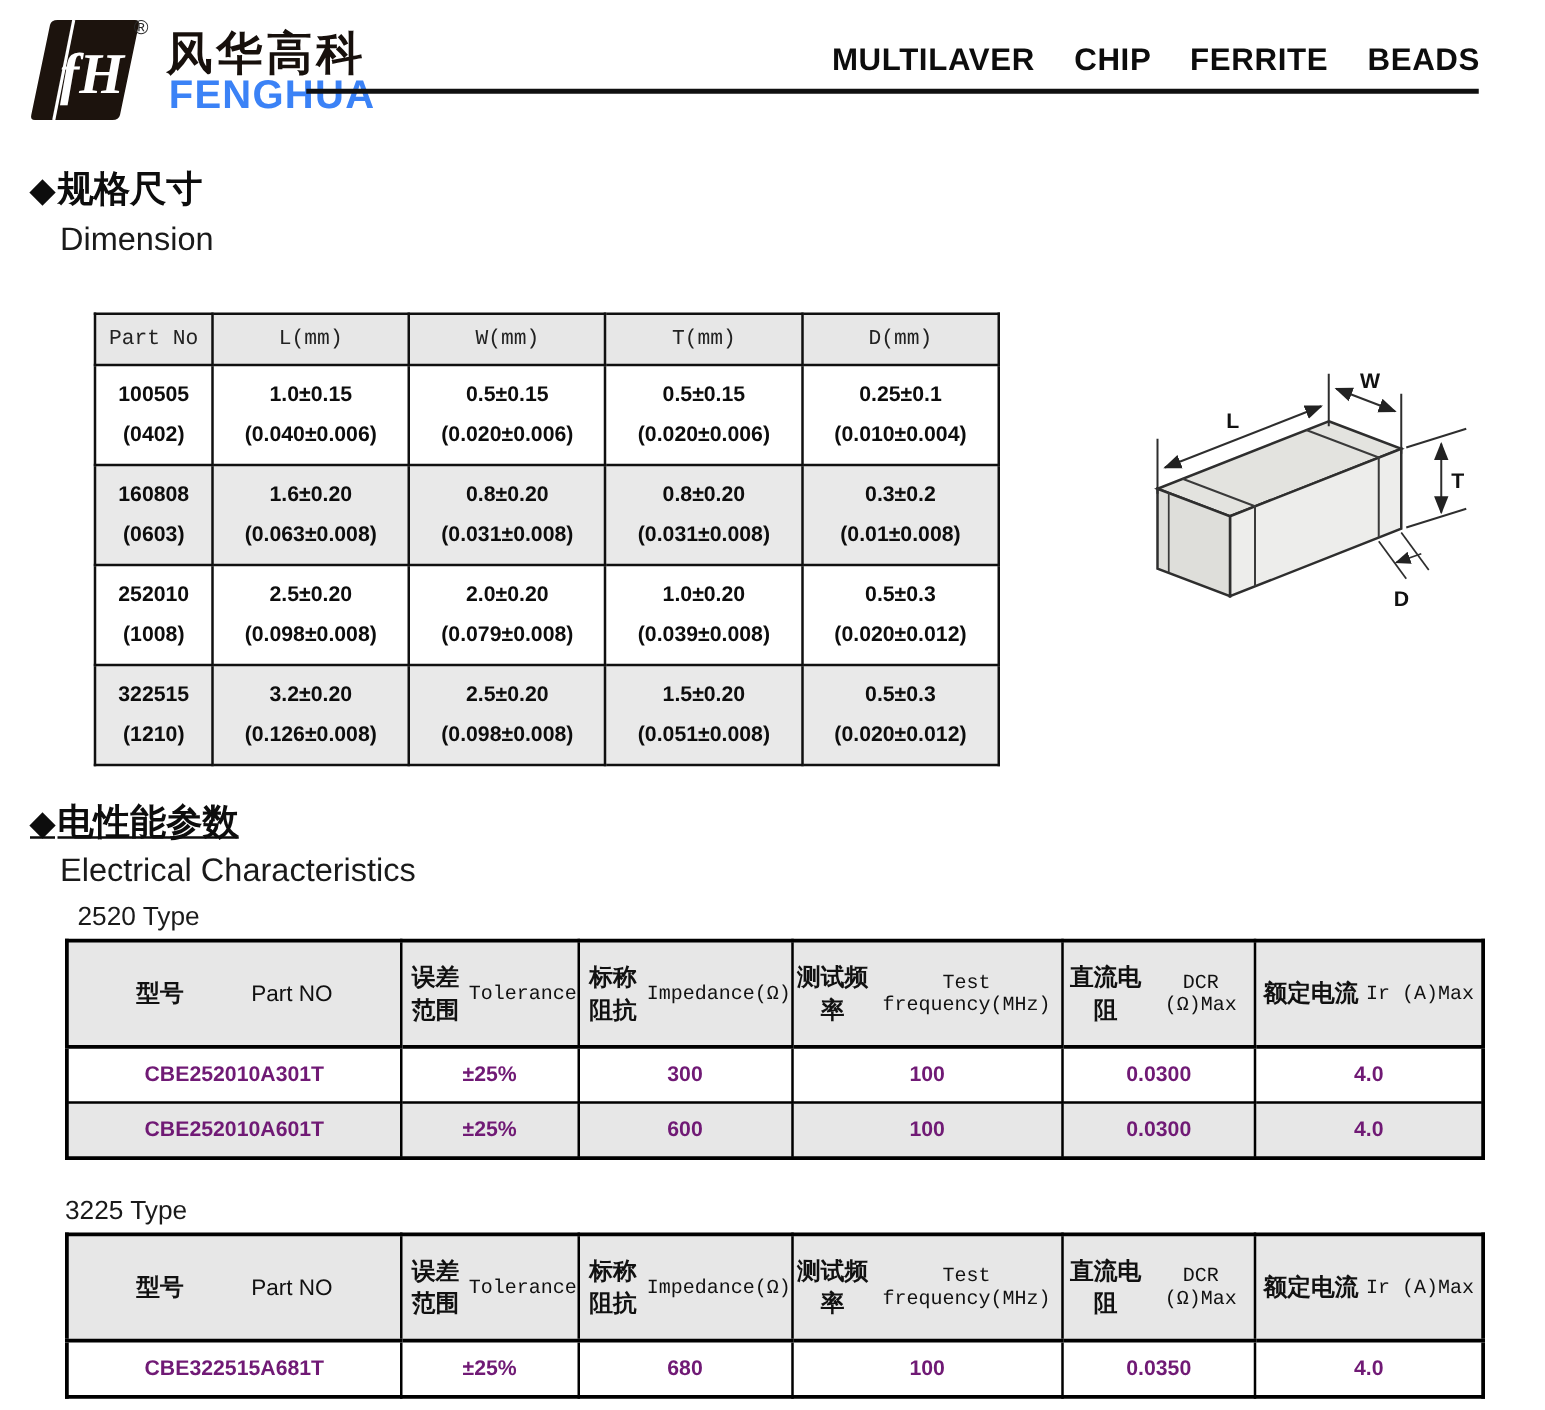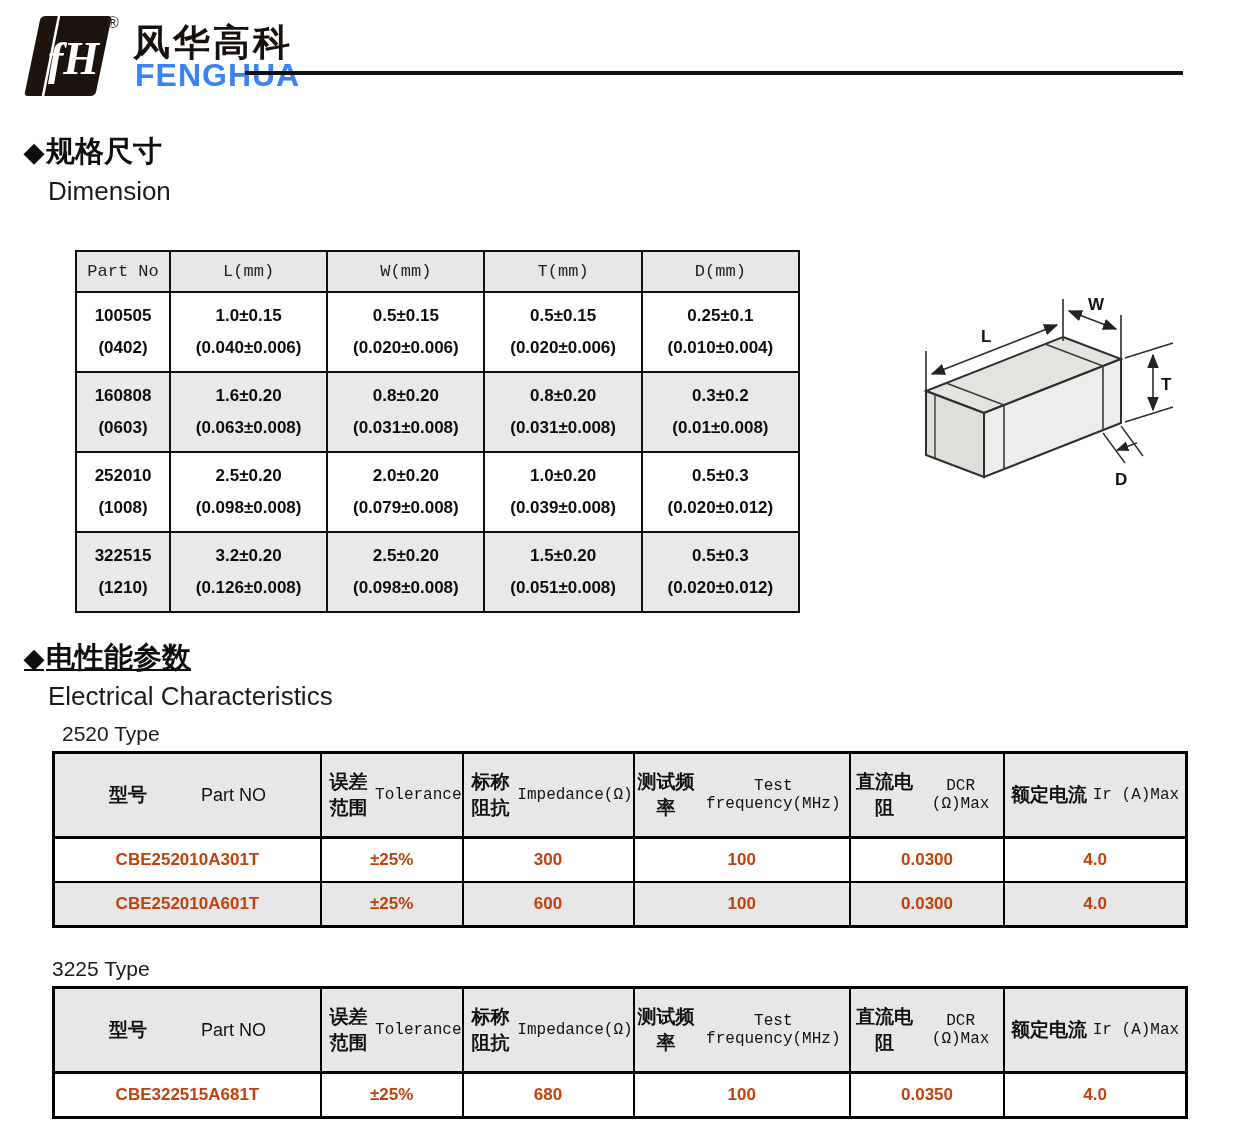--- a/index.html
+++ b/index.html
@@ -28,21 +28,21 @@
   .dim-table { width:725px; border:2px solid #101010; }
   .dim-table th, .dim-table td { border:2px solid #101010; text-align:center; vertical-align:middle; padding:0; }
   .dim-table th { height:39px; background:#e7e7e7; font-family:"Liberation Mono", monospace; font-weight:400; font-size:17px; color:#222; }
   .dim-table td { height:78px; font-size:17px; font-weight:700; color:#0d0d0d; }
   .dim-table .cell2 { display:flex; flex-direction:column; justify-content:space-evenly; height:78px; }
   .dim-table tr.alt { background:#e9e9e9; }
 
   
   .elec-table { width:1136px; border:3px solid #000; }
   .elec-table th { background:#e7e7e7; border:2px solid #000; border-bottom:3px solid #000; padding:0; }
-  .elec-table td { border:2px solid #000; height:42px; text-align:center; font-size:17px; font-weight:600; color:#c2410c; padding:0; }
+  .elec-table td { border:2px solid #000; height:42px; text-align:center; font-size:17px; font-weight:600; color:#701a75; padding:0; }
   .elec-table tr.alt { background:#e7e7e7; }
   .hcell { display:flex; flex-direction:row; justify-content:space-evenly; height:82px; align-items:center; }
   .hcell .cn { font-size:19px; font-weight:600; color:#111; }
   .hcell .en { font-family:"Liberation Mono", monospace; font-size:16px; font-weight:400; color:#111; }
   .hcell .en.sans { font-family:"Liberation Sans", sans-serif; font-size:18px; }
 
   
   .diag-label { font-weight:700; font-size:17px; fill:#111; font-family:"Liberation Sans",sans-serif; }
 </style>
 </head>
@@ -51,20 +51,21 @@
 <div class="page">
 
   <svg class="logo-svg" width="94" height="88" viewBox="0 0 94 88">
     <path d="M28,4 L90,4 Q94,4 93,8 L78,80 Q77,84 72,84 L10,84 Q6,84 7,80 L22,8 Q23,4 28,4 Z" fill="#1c130d"></path>
     <path d="M25,84 L41,4" stroke="#ffffff" stroke-width="2.5" fill="none"></path>
     <text x="30" y="62" font-size="46" font-weight="bold" font-style="italic" font-family="Liberation Serif, serif" fill="#ffffff">fH</text>
   </svg>
   <div class="reg-mark">®</div>
   <div class="brand-cn">风华高科</div>
   <div class="brand-en">FENGHUA</div>
+  <div class="page-title">MULTILAVER CHIP FERRITE BEADS</div>
   <div class="header-rule"></div>
 
   <div class="abs sec-cn" style="left:24px; top:132px;">
     <span class="diamond">◆</span><span>规格尺寸</span>
   </div>
   <div class="abs sec-en" style="left:48px; top:176px;">Dimension</div>
 
   <table class="dim-table abs" style="left:75px; top:250px;">
     <colgroup>
         <col style="width:13%">

